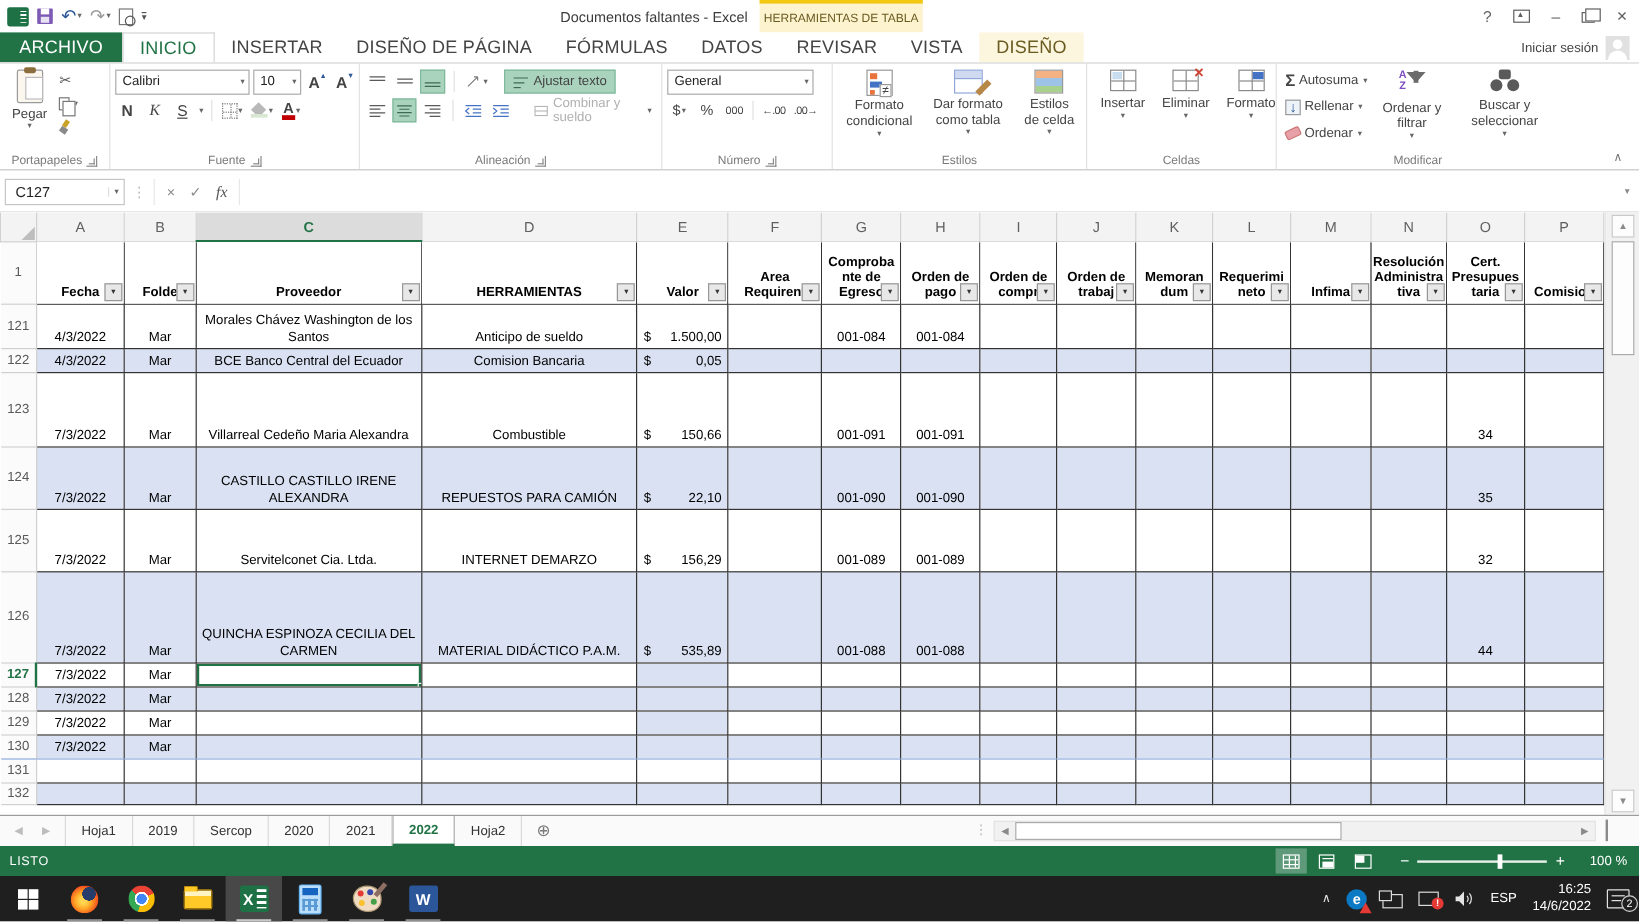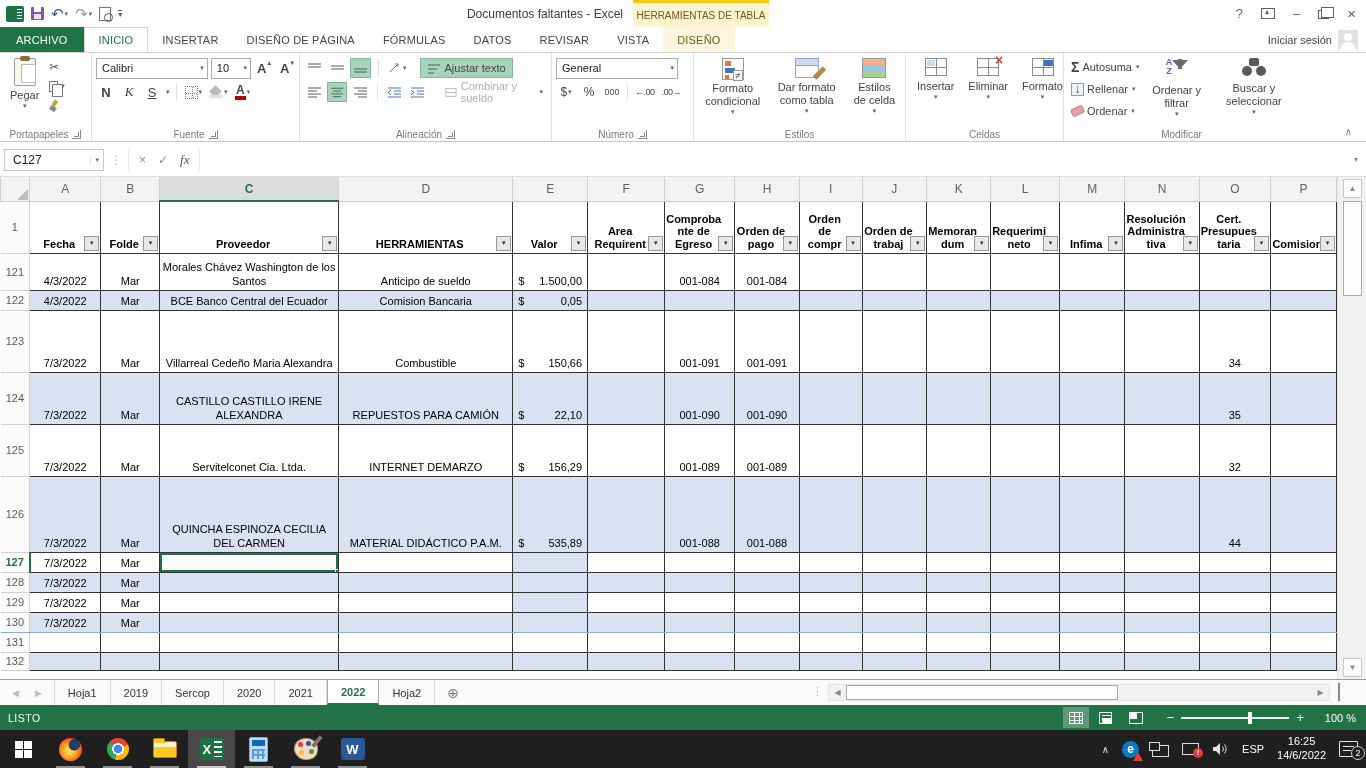--- a/index.html
+++ b/index.html
@@ -27,21 +27,21 @@
 .ctx-head{position:absolute;left:633px;top:0;width:136px;height:27px;background:#fdf3cf;border-top:3px solid #f2c811;display:flex;align-items:center;justify-content:center;font-size:10px;color:#6a5b20}
 .win-controls{position:absolute;right:4px;top:0;height:27px;display:flex;align-items:center;gap:18px;padding-right:6px;color:#5f5f5f}
 .win-controls>span{font-size:13px;cursor:default;display:flex;align-items:center;justify-content:center}
 .rib-disp{width:14px;height:11px;border:1px solid #5f5f5f;position:relative}
 .rib-disp::after{content:"▴";position:absolute;left:3px;top:-2px;font-size:8px;color:#5f5f5f}
 .restore-ic{width:11px;height:9px;border:1px solid #5f5f5f;position:relative;margin-top:2px}
 .restore-ic::before{content:"";position:absolute;left:2px;top:-4px;width:11px;height:9px;border:1px solid #5f5f5f;background:#fff}
 
 
 .tabrow{position:absolute;left:0;top:27px;width:1366px;height:25px;background:#fff;display:flex;align-items:stretch}
-.rtab{padding:0 14px;display:flex;align-items:center;font-size:11px;color:#444;letter-spacing:.2px;cursor:default}
+.rtab{padding:0 14px;display:flex;align-items:center;font-size:15px;color:#444;letter-spacing:.2px;cursor:default}
 .rtab.file{background:#217346;color:#fff;padding:0 16px}
 .rtab.active{background:#fff;color:#217346;border:1px solid #d4d4d4;border-bottom:none}
 .rtab.ctx{background:#fdf6df;color:#6a5b20}
 .signin{position:absolute;right:8px;top:0;height:25px;display:flex;align-items:center;gap:6px;font-size:11px;color:#444}
 .avatar{width:20px;height:20px;background:#e1e1e1;position:relative;overflow:hidden}
 .avatar::before{content:"";position:absolute;left:6px;top:3px;width:8px;height:8px;border-radius:50%;background:#fff}
 .avatar::after{content:"";position:absolute;left:2px;top:12px;width:16px;height:10px;border-radius:8px 8px 0 0;background:#fff}
 
 
 .ribbon{position:absolute;left:0;top:52px;width:1366px;height:90px;background:#fff;border-top:1px solid #d4d4d4;border-bottom:1px solid #c6c6c6;display:flex}
@@ -129,21 +129,21 @@
 .sheet{position:absolute;left:0;top:177px;width:1337px;height:502px;overflow:hidden;background:#fff}
 table#grid{border-collapse:collapse;table-layout:fixed}
 #grid td{overflow:hidden}
 .letters td{background:#f3f3f3;border:1px solid #d0d0d0;border-top:none;text-align:center;font-size:12px;color:#5f5f5f;height:24px}
 .letters td.corner{background:#f3f3f3;position:relative}
 .letters td.corner .tri{position:absolute;right:1px;bottom:1px;width:0;height:0;border-left:11px solid transparent;border-bottom:11px solid #bdbdbd}
 .letters td.selcol{background:#dcdcdc;color:#217346;font-weight:bold;border-bottom:2px solid #217346}
 .rowh{background:#fbfbfb;border:1px solid #d0d0d0;border-left:none;text-align:center;font-size:11px;color:#595959;vertical-align:middle}
 .rowh.selrow{color:#217346;font-weight:bold;border-right:2px solid #217346}
 .fh{position:relative;background:#fff;border:1px solid #333;vertical-align:bottom;text-align:center;font-weight:bold;font-size:11px;color:#000;padding:1px 1px 2px 1px}
-.fht{white-space:pre-line;display:block;padding-right:12px;line-height:1.15}
+.fht{white-space:pre-line;display:block;padding-right:0;line-height:1.15}
 .fbtn{position:absolute;right:1px;bottom:2px;width:15px;height:15px;background:#e8e8e8;border:1px solid #979797;font-size:7px;color:#333;display:flex;align-items:center;justify-content:center}
 .c{border:1px solid #333;font-size:11px;color:#000;text-align:center;vertical-align:bottom;padding:1px 2px;line-height:1.25;background:#fff}
 .c.bandc{background:#d9e1f2}
 .c .curwrap{display:flex;justify-content:space-between;padding:0 3px}
 tr.botblue td{border-bottom:1px solid #8eaadb}
 .selc{position:relative;box-shadow:inset 0 0 0 2px #217346}
 .fh-handle{position:absolute;right:-2px;bottom:-2px;width:5px;height:5px;background:#217346;border:1px solid #fff}
 .vscroll{position:absolute;left:1337px;top:177px;width:29px;height:502px;background:#f1f1f1;border-left:1px solid #e3e3e3}
 .vs-btn{position:absolute;left:5px;width:19px;height:19px;background:#fdfdfd;border:1px solid #c9c9c9;color:#8a8a8a;font-size:8px;display:flex;align-items:center;justify-content:center}
 .vs-thumb{position:absolute;left:5px;top:24px;width:19px;height:95px;background:#fdfdfd;border:1px solid #ababab}
@@ -208,21 +208,21 @@
 .tray{margin-left:auto;display:flex;align-items:center;gap:13px;padding-right:8px;height:100%}
 .tray .chev{color:#e3e3e3;font-size:10px}
 .e-ic{width:17px;height:17px;border-radius:50%;background:#0b79c4;color:#fff;font-size:12px;font-weight:bold;display:flex;align-items:center;justify-content:center;position:relative}
 .e-ic::after{content:"";position:absolute;right:-4px;bottom:-3px;width:0;height:0;border-left:5px solid transparent;border-right:5px solid transparent;border-bottom:9px solid #e53935}
 .net-ic{width:17px;height:12px;border:1px solid #dcdcdc;position:relative;margin-top:3px}
 .net-ic::before{content:"";position:absolute;left:-4px;top:-4px;width:9px;height:7px;border:1px solid #dcdcdc;background:#1f1f1f}
 .scr-ic{width:17px;height:12px;border:1px solid #dcdcdc;position:relative}
 .scr-ic::after{content:"!";position:absolute;right:-5px;bottom:-4px;width:10px;height:10px;border-radius:50%;background:#e53935;color:#fff;font-size:8px;line-height:10px;text-align:center;font-weight:bold}
 .spk{display:flex;align-items:center}
 .tray-txt{color:#fff;font-size:11px}
-.clock{color:#fff;font-size:11px;line-height:1.25;text-align:center}
+.clock{color:#fff;font-size:11px;line-height:1.25;text-align:right}
 .notif{position:relative;width:19px;height:16px;border:1px solid #e3e3e3;border-radius:1px;background:
  linear-gradient(#e3e3e3 0 0) 3px 4px/11px 1px no-repeat,linear-gradient(#e3e3e3 0 0) 3px 8px/8px 1px no-repeat}
 .notif .badge{position:absolute;right:-8px;bottom:-4px;width:14px;height:14px;border-radius:50%;background:#1f1f1f;border:1px solid #cfcfcf;color:#fff;font-size:9px;display:flex;align-items:center;justify-content:center}
 </style>
 </head>
 <body>
 
 <div id="app">
 
   <div class="titlebar">

